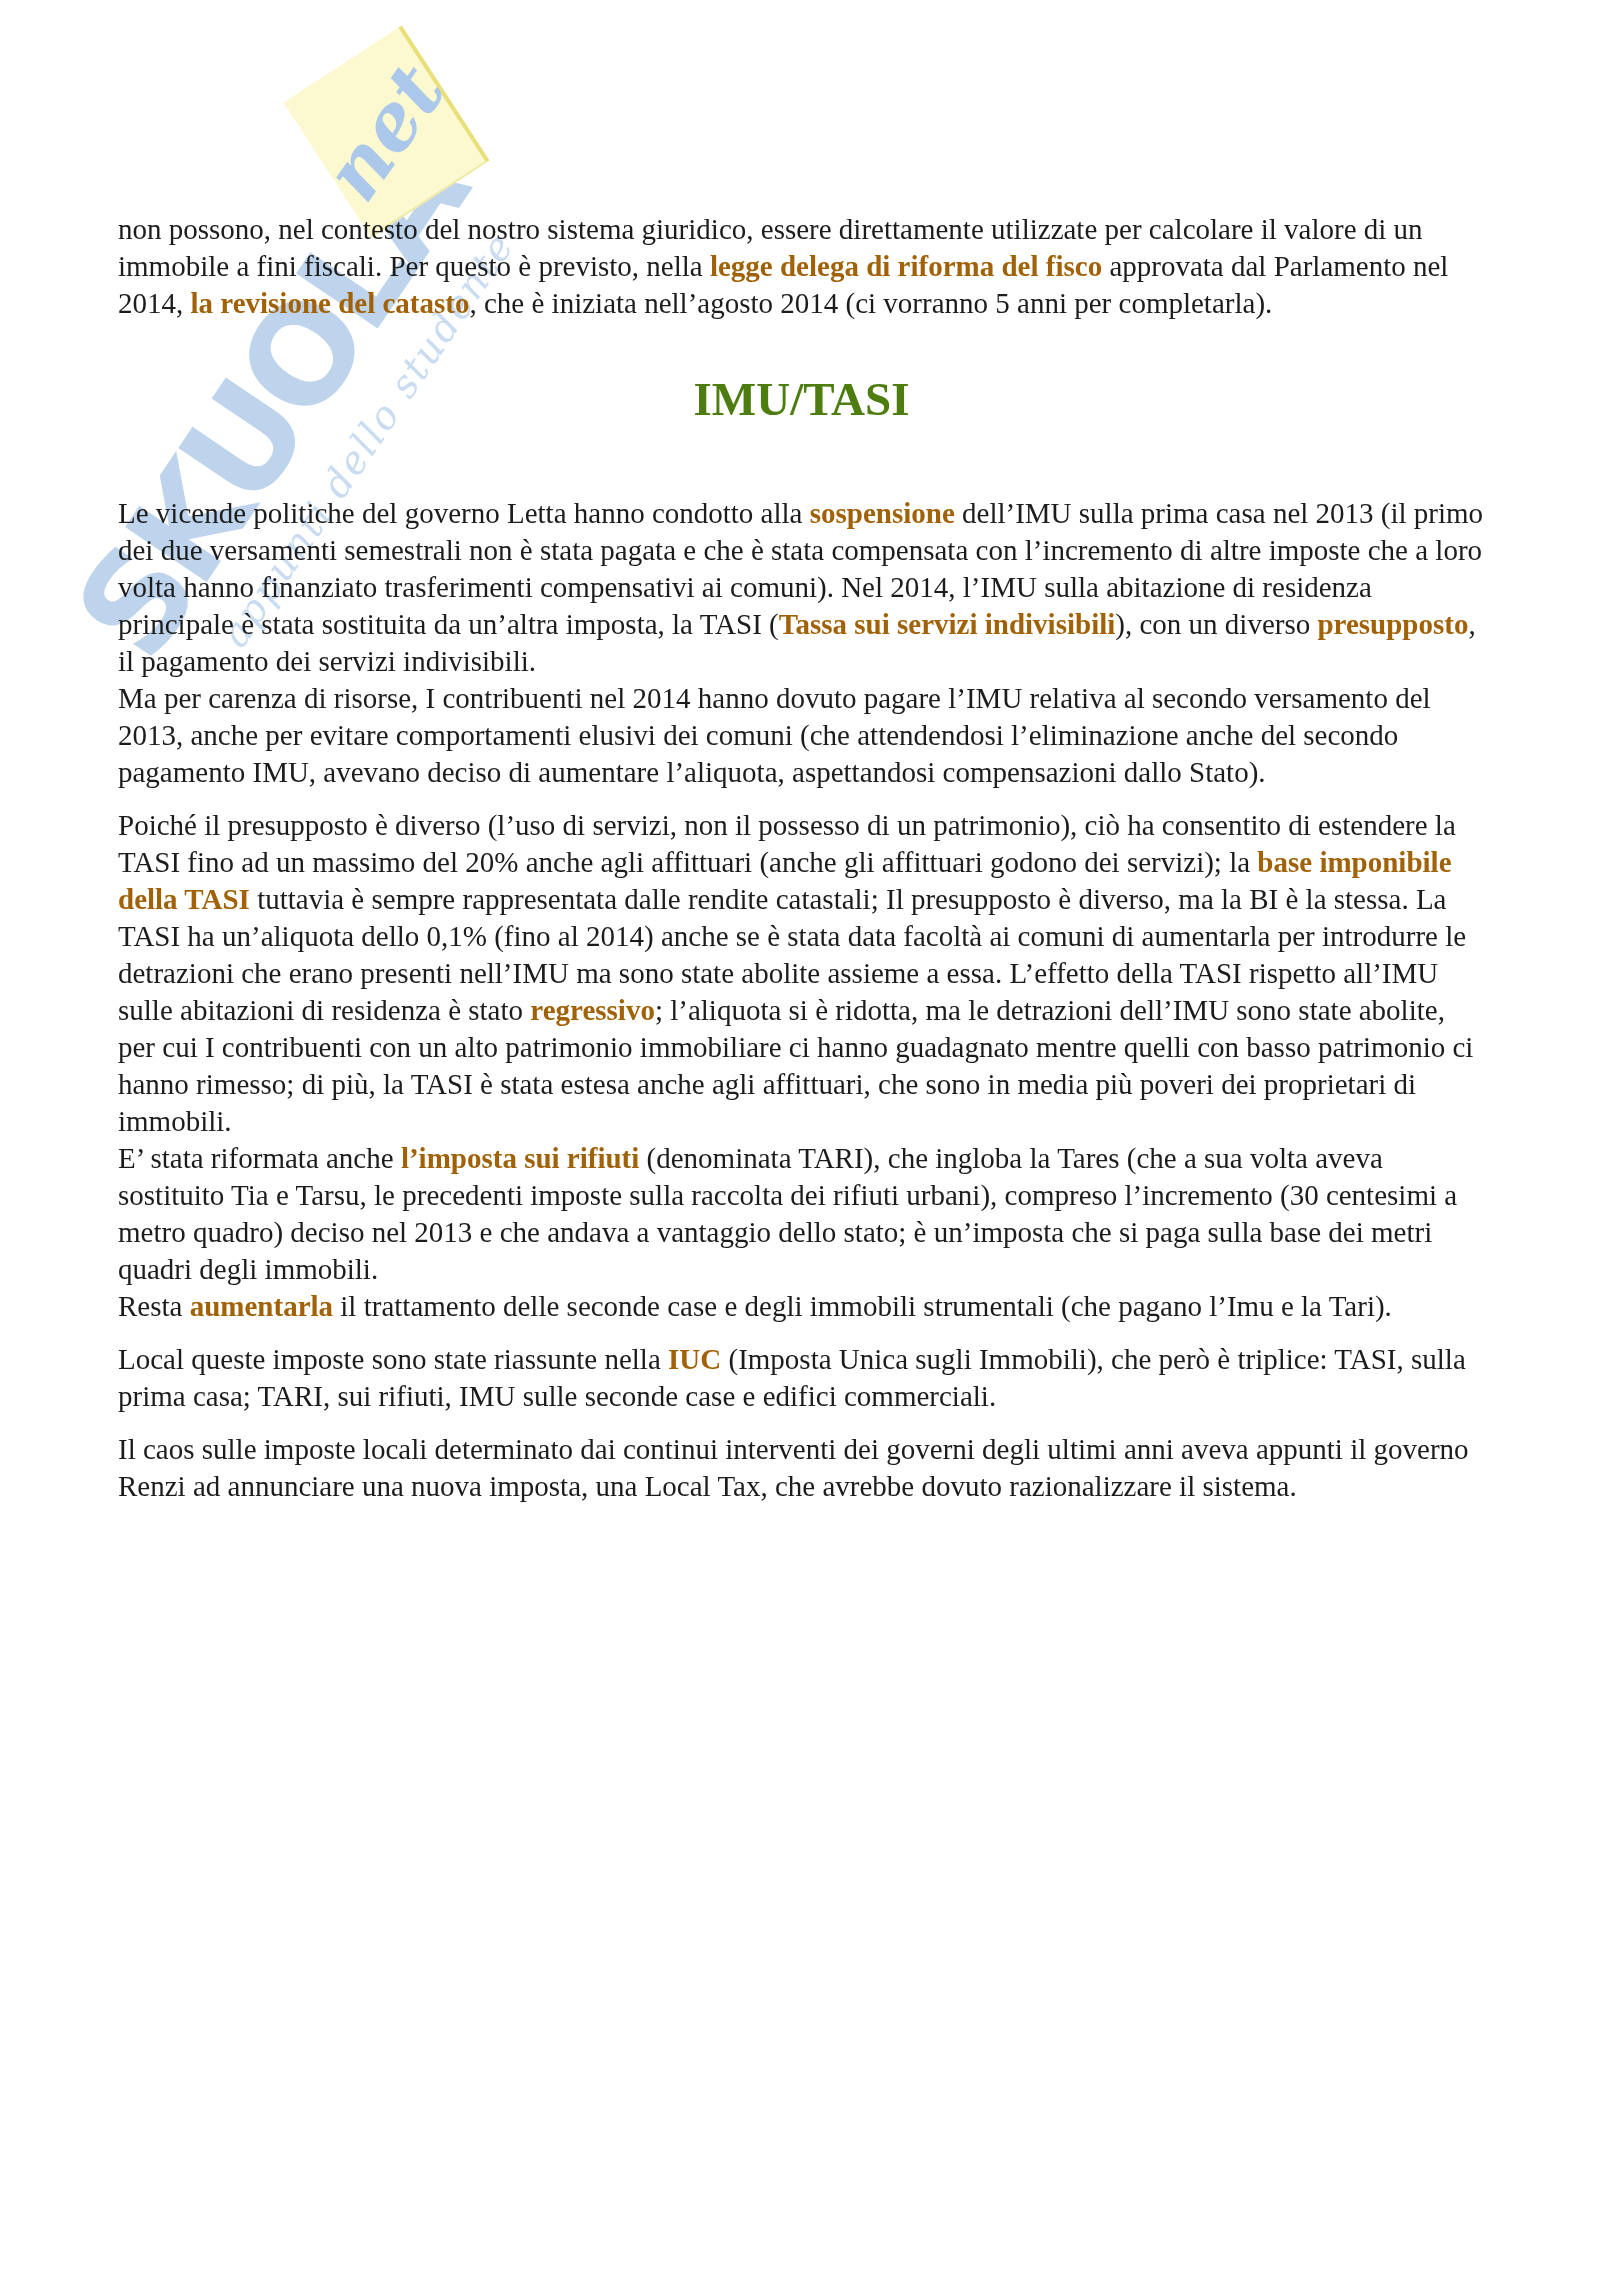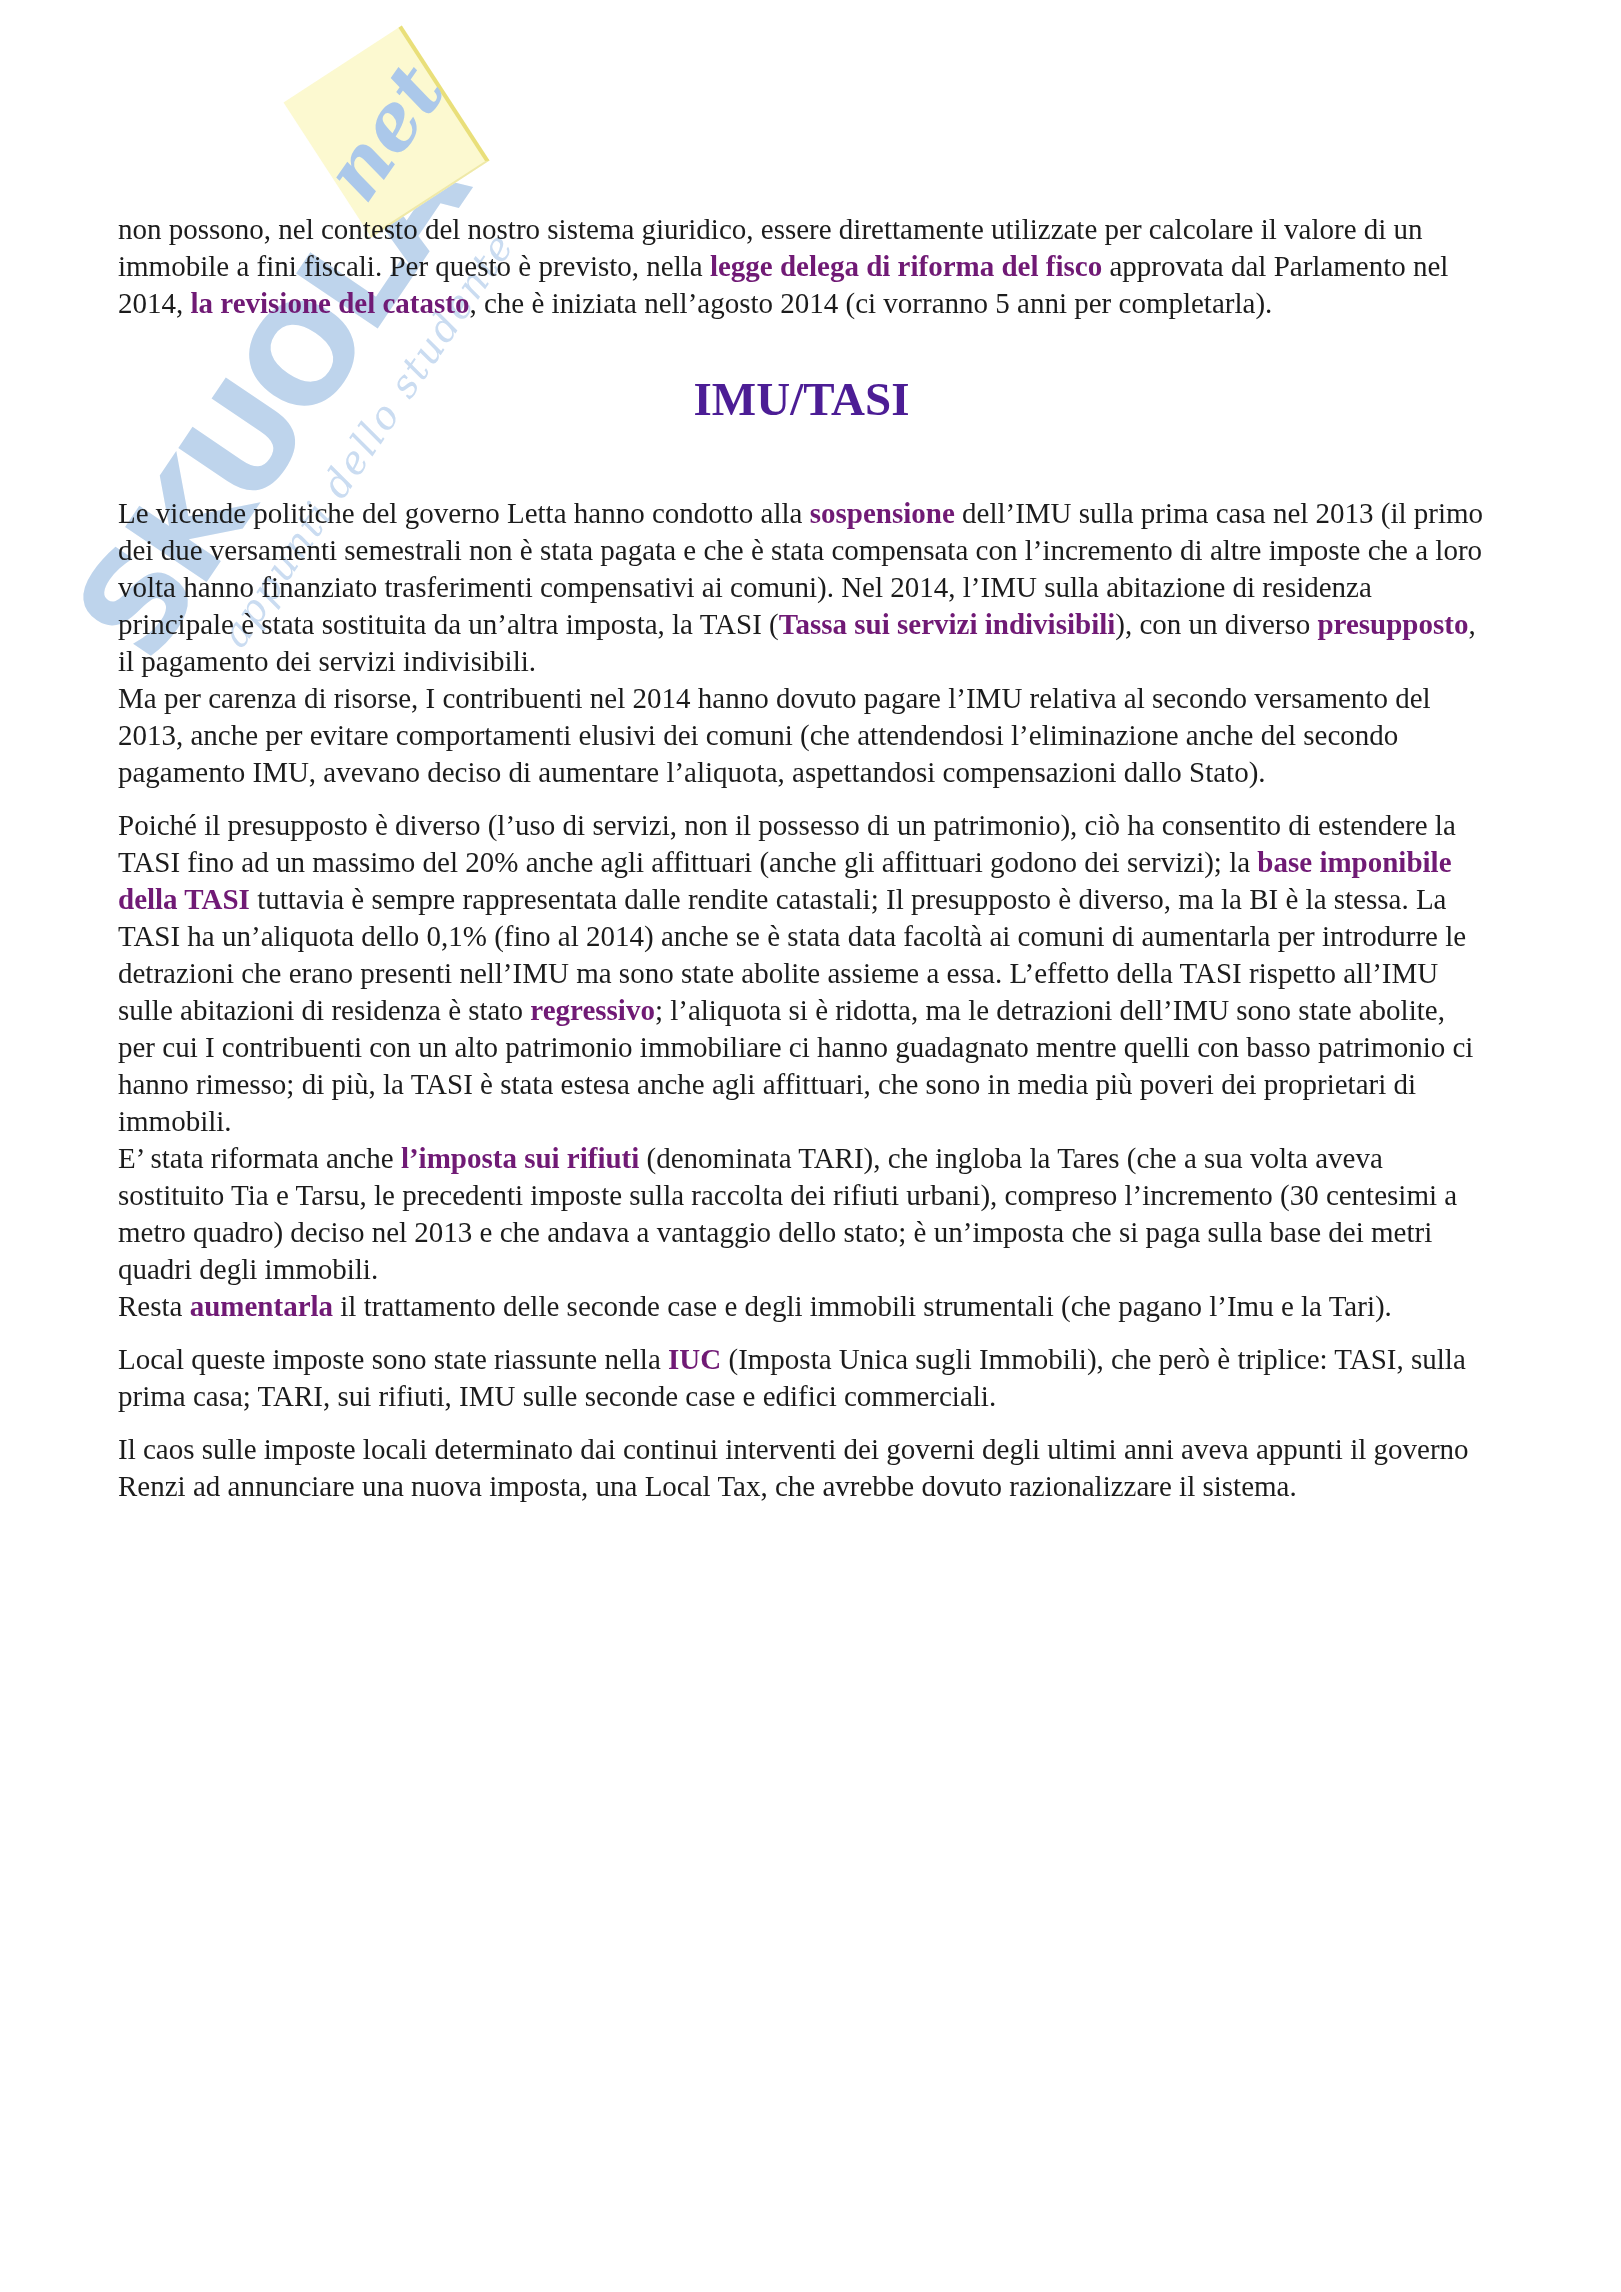--- a/index.html
+++ b/index.html
@@ -54,28 +54,28 @@
   
   .doc{
     position:relative;z-index:1;
     padding:211px 136px 0 118px;
     color:#1c1c1c;
     font-size:29px;
     line-height:37px;
   }
   .para{margin:0;}
   .para.gap{margin-top:16px;}
-  .para strong{color:#701a75;}
+  .para strong{color:#a16207;}
   .section-heading{
     margin:51px 0 69px 0;
     text-align:center;
     font-size:47px;
     line-height:53px;
     font-weight:bold;
-    color:#4c1d95;
+    color:#4d7c0f;
   }
 </style>
 </head>
 <body>
 
 <div class="page">
 
   <div class="watermark">
     <div class="wm-word">SKUOLA</div>
     <div class="wm-note">

